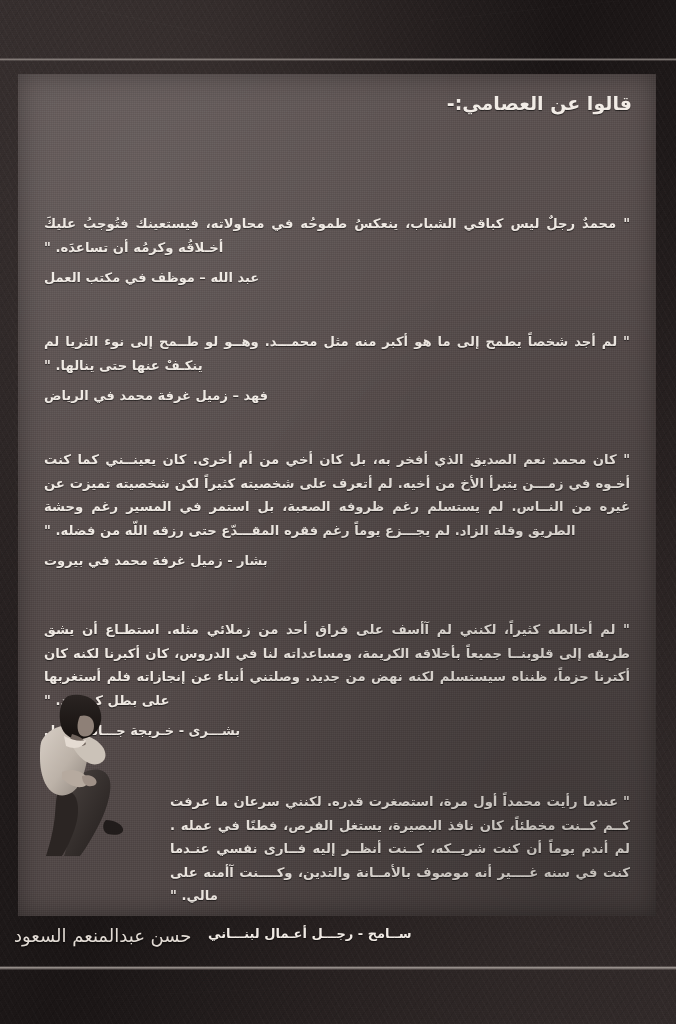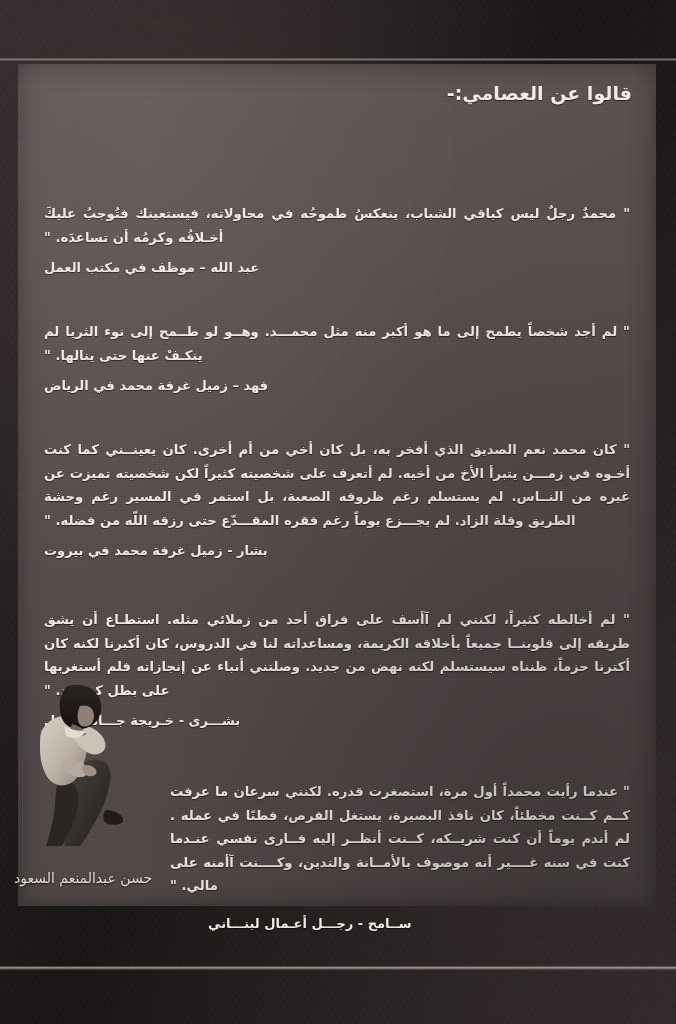--- a/index.html
+++ b/index.html
@@ -71,21 +71,21 @@
         rgba(168,160,155,0.00) 0%,
         rgba(181,173,168,0.80) 35%,
         rgba(150,142,138,0.58) 75%,
         rgba(120,112,108,0.00) 100%);
   }
 
   
   .panel {
     position: absolute;
     left: 18px;
-    top: 64px;
+    top: 74px;
     width: 638px;
     height: 842px;
     background-color: #584d4c;
     background-image:
       linear-gradient(155deg, rgba(255,255,255,0.05) 0%, rgba(0,0,0,0.05) 45%, rgba(0,0,0,0.14) 100%),
       repeating-linear-gradient(0deg, rgba(255,255,255,0.028) 0px, rgba(255,255,255,0.028) 1px, rgba(0,0,0,0.028) 1px, rgba(0,0,0,0.028) 2px),
       repeating-linear-gradient(90deg, rgba(255,255,255,0.024) 0px, rgba(255,255,255,0.024) 1px, rgba(0,0,0,0.024) 1px, rgba(0,0,0,0.024) 2px);
     box-shadow: 0 0 26px rgba(0,0,0,0.35) inset;
   }
   .panel::after {
@@ -158,25 +158,25 @@
   .photo {
     position: absolute;
     left: 28px;
     top: 688px;
     width: 116px;
     height: 168px;
   }
   .photo svg { display: block; width: 100%; height: 100%; }
   .author-wrap {
     position: absolute;
-    top: 870px;
+    top: 925px;
     left: 14px;
     direction: rtl;
     color: #e2dbd4;
-    font-size: 14px;
+    font-size: 18px;
     letter-spacing: 0.4px;
     text-shadow: 0 1px 2px rgba(0,0,0,0.75);
   }
 </style>
 </head>
 <body>
 
 <div class="page">
 
   <div class="grain"></div>

